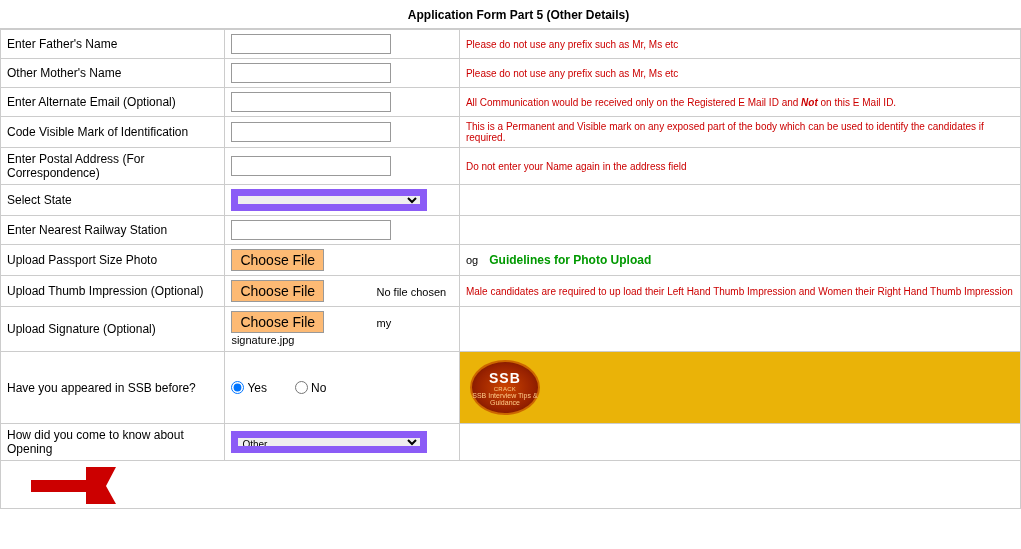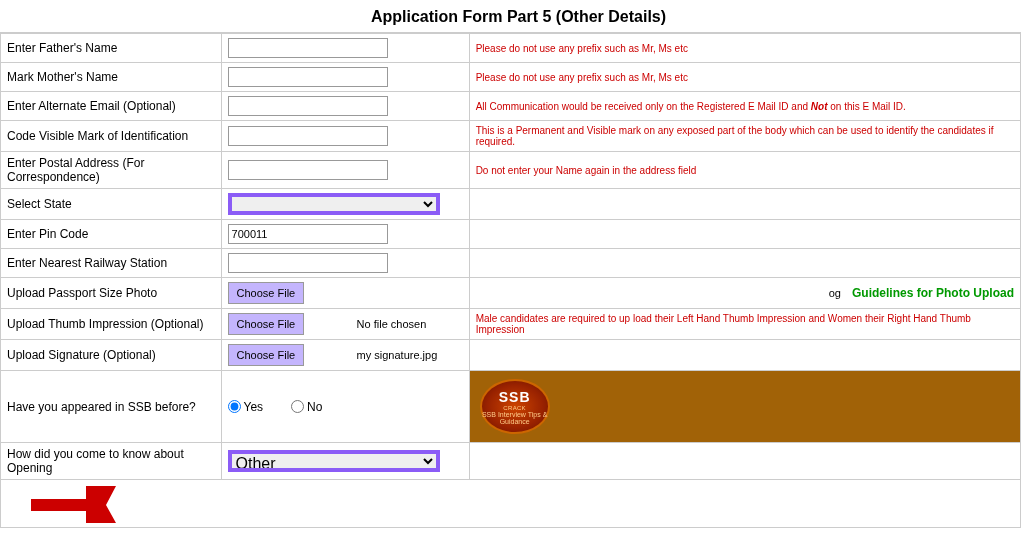--- a/index.html
+++ b/index.html
@@ -6,21 +6,21 @@
     body {
       font-family: Arial, sans-serif;
       font-size: 12px;
       background: #fff;
       width: 1021px;
       min-height: 549px;
       overflow: hidden;
     }
     .page-title {
       text-align: center;
-      font-size: 16px;
+      font-size: 12px;
       font-weight: bold;
       padding: 8px 0 6px 16px;
       border-bottom: 1px solid #ccc;
     }
     table {
       width: 100%;
       border-collapse: collapse;
     }
     td {
       border: 1px solid #ccc;
@@ -42,30 +42,30 @@
       width: 500px;
     }
     input[type="text"] {
       width: 160px;
       height: 20px;
       border: 1px solid #999;
       font-size: 11px;
       padding: 1px 3px;
     }
     select {
-      width: 212px;
+      width: 196px;
       height: 22px;
-      border: 4px solid #8b5cf6;
-      font-size: 16px;
+      border: 7px solid #8b5cf6;
+      font-size: 10px;
     }
     .choose-file-btn {
-      background: #c4b5fd;
+      background: #fdba74;
       border: 1px solid #999;
       padding: 2px 8px;
-      font-size: 11px;
+      font-size: 14px;
       cursor: pointer;
       height: 22px;
     }
     .radio-group {
       display: flex;
       align-items: flex-end;
       gap: 28px;
     }
     .radio-group label {
       display: flex;
@@ -132,21 +132,21 @@
       <td class="label-cell">Enter Father's Name</td>
       <td class="input-cell">
         <input type="text" value="" style="">
       </td>
       <td class="hint-cell">
         Please do not use any prefix such as Mr, Ms etc
       </td>
     </tr>
 
     <tr>
-      <td class="label-cell">Mark Mother's Name</td>
+      <td class="label-cell">Other Mother's Name</td>
       <td class="input-cell">
         <input type="text" value="" style="">
       </td>
       <td class="hint-cell">
         Please do not use any prefix such as Mr, Ms etc
       </td>
     </tr>
 
     <tr>
       <td class="label-cell">Enter Alternate Email (Optional)</td>
@@ -182,44 +182,37 @@
     <tr>
       <td class="label-cell">Select State</td>
       <td class="input-cell">
         <select>
           <option value=""></option>
         </select>
       </td>
       <td class="hint-cell"></td>
     </tr>
 
-    <tr>
-      <td class="label-cell">Enter Pin Code</td>
-      <td class="input-cell">
-        <input type="text" value="700011" style="">
-      </td>
-      <td class="hint-cell"></td>
-    </tr>
 
     <tr>
       <td class="label-cell">Enter Nearest Railway Station</td>
       <td class="input-cell">
         <input type="text" value="" style="">
       </td>
       <td class="hint-cell"></td>
     </tr>
 
 
     <tr>
       <td class="label-cell">Upload Passport Size Photo</td>
       <td class="input-cell">
         <button class="choose-file-btn">Choose File</button>
         
       </td>
-      <td style="font-size:11px;text-align:right;">
+      <td style="font-size:11px;">
         <span style="color:#000">og </span><span class="guidelines-link">Guidelines for Photo Upload</span>
       </td>
     </tr>
 
     <tr>
       <td class="label-cell">Upload Thumb Impression (Optional)</td>
       <td class="input-cell">
         <button class="choose-file-btn">Choose File</button>
         <span class="file-info">No file chosen</span>
         
@@ -246,21 +239,21 @@
           <label>
             <input type="radio" name="ssb_before" value="yes" checked="" style="">
             Yes
           </label>
           <label>
             <input type="radio" name="ssb_before" value="no" style="">
             No
           </label>
         </div>
       </td>
-      <td style="text-align:center; vertical-align:middle; background:#a16207;">
+      <td style="text-align:center; vertical-align:middle; background:#eab308;">
         <div class="ssb-logo-area">
           <div class="ssb-circle">
             <span class="ssb-text-main">SSB</span>
             <span style="color:#ffcc88; font-size:6px; letter-spacing:0.3px;">CRACK</span>
             <span class="ssb-text-sub">SSB Interview Tips &amp; Guidance</span>
           </div>
         </div>
       </td>
     </tr>
 

